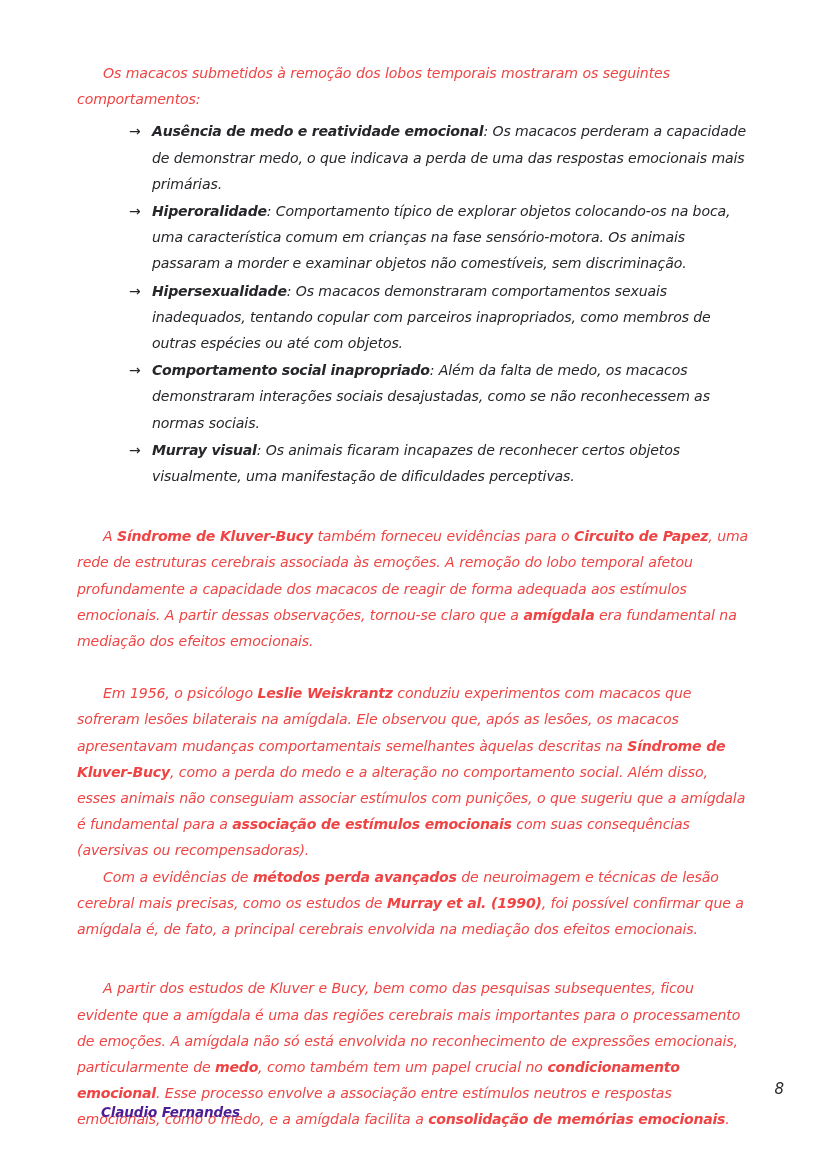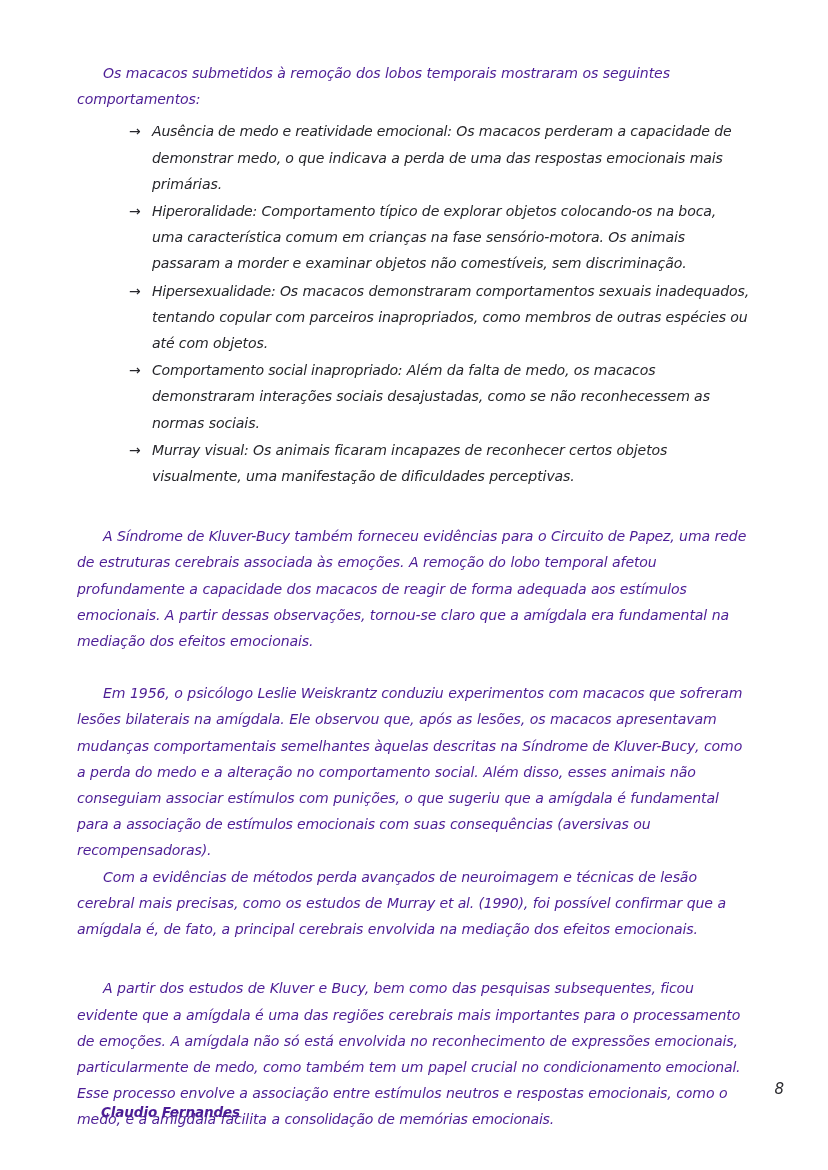--- a/index.html
+++ b/index.html
@@ -29,34 +29,34 @@
   }
 
   
   p.body {
     margin: 0;
     font-family: "DejaVu Sans", "Liberation Sans", sans-serif;
     font-style: italic;
     font-size: 14.1px;
     line-height: 26.2px;
     letter-spacing: -0.12px;
-    color: #4c1d95;
+    color: #ef4444;
     text-align: left;
     word-spacing: 0.2px;
   }
 
   p.indent {
     text-indent: 26px;
   }
   .gap-md { height: 26px; }
   .gap-lg { height: 33px; }
 
   
   b.term {
-    font-weight: 400;
+    font-weight: 700;
     font-style: italic;
     letter-spacing: -0.25px;
   }
 
   
   ul.arrow-list {
     list-style: none;
     margin: 6px 0 0 0;
     padding: 0;
   }

